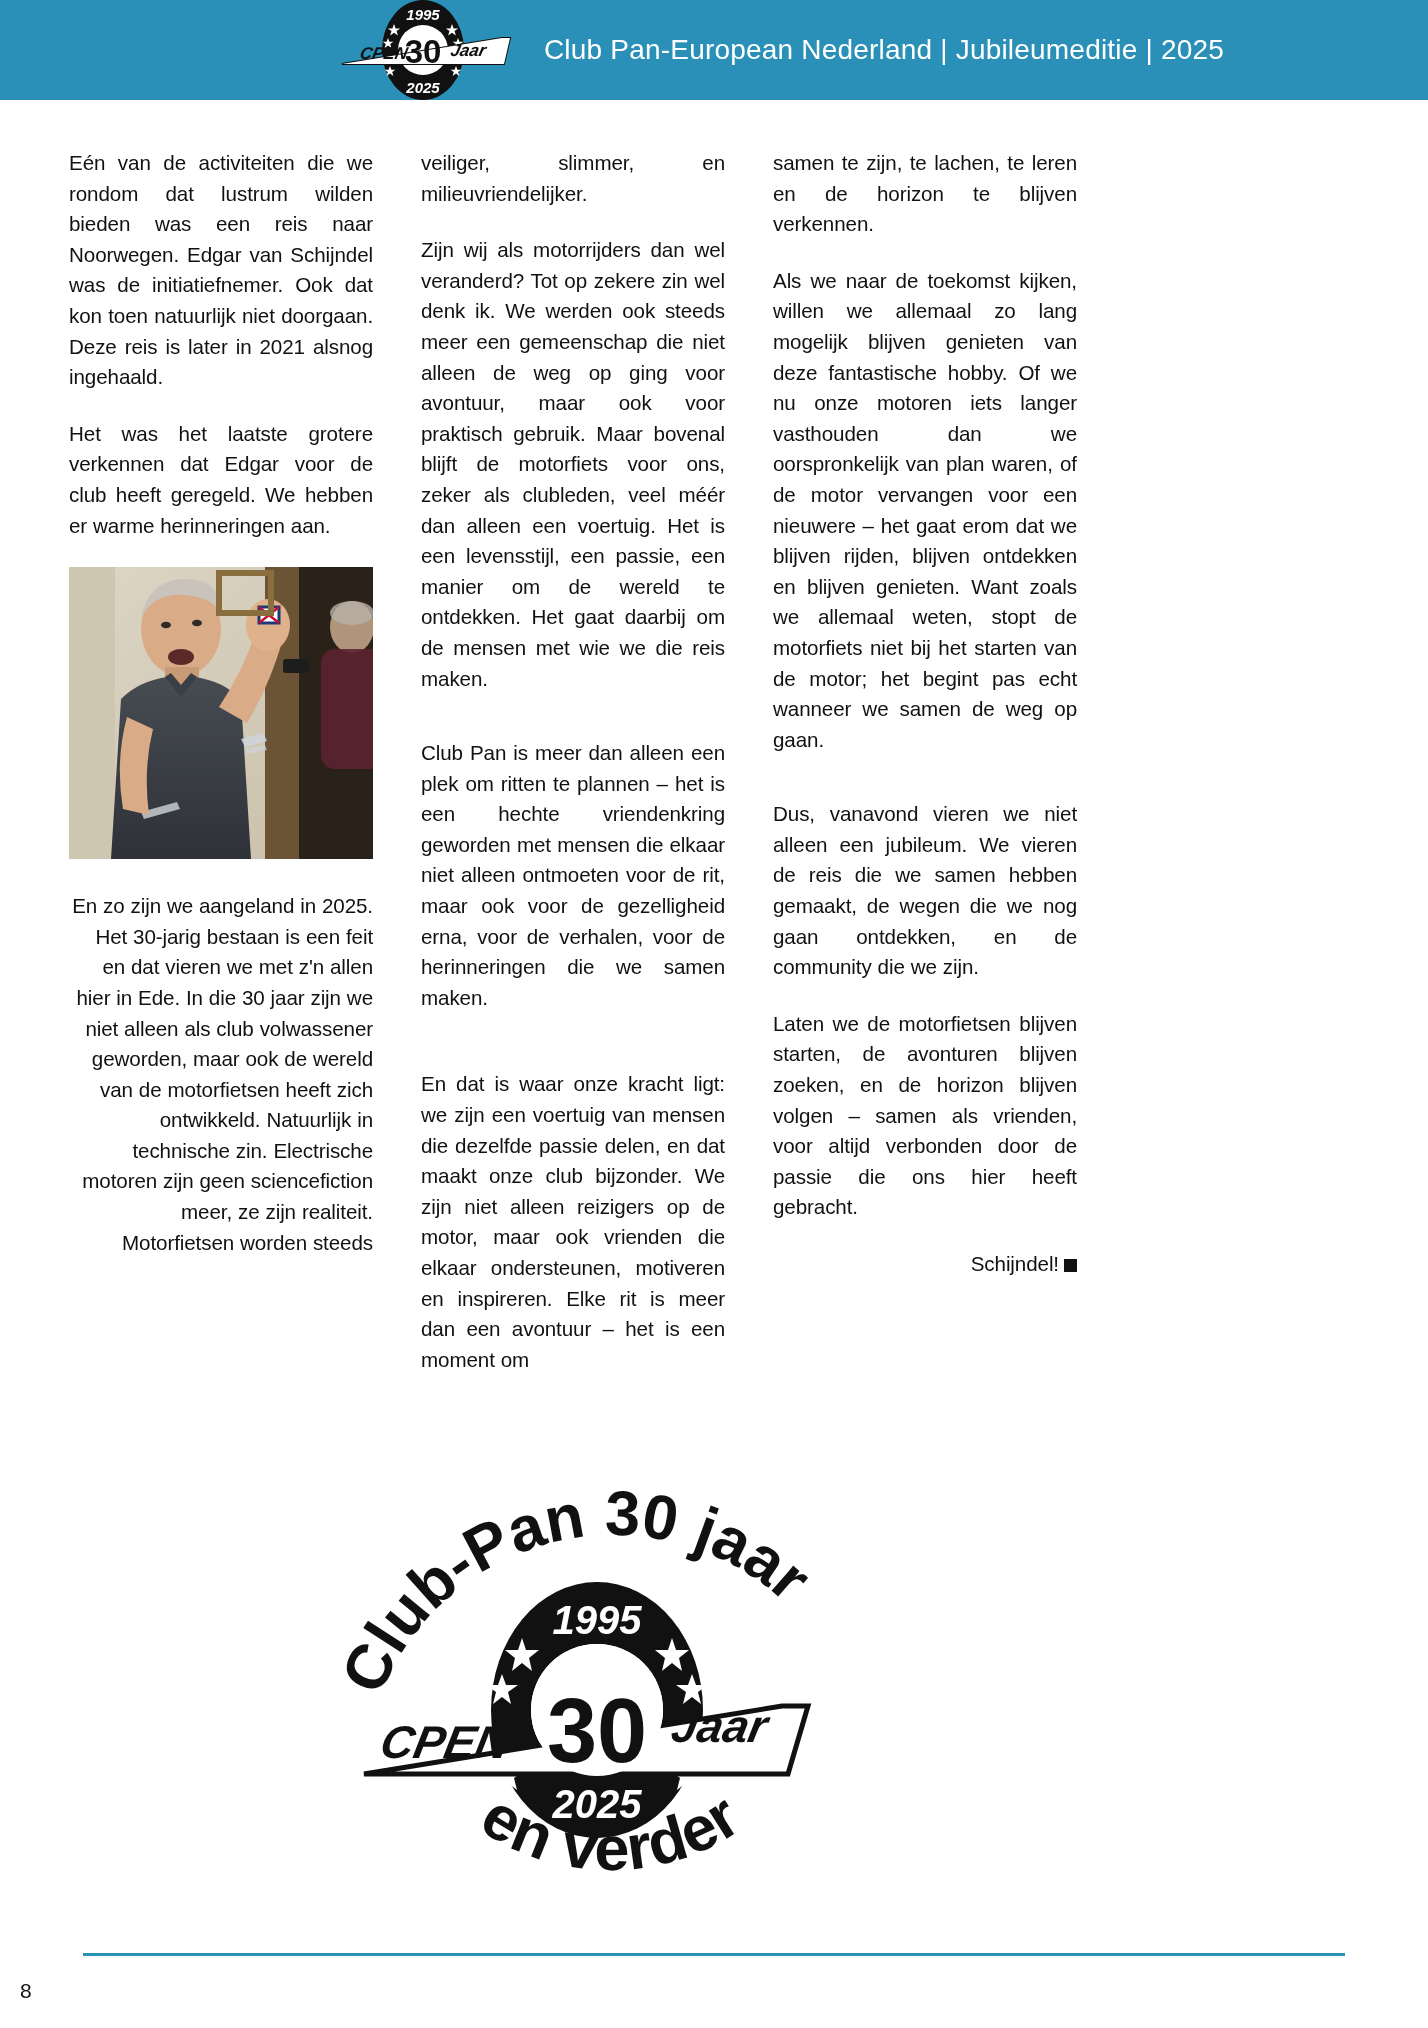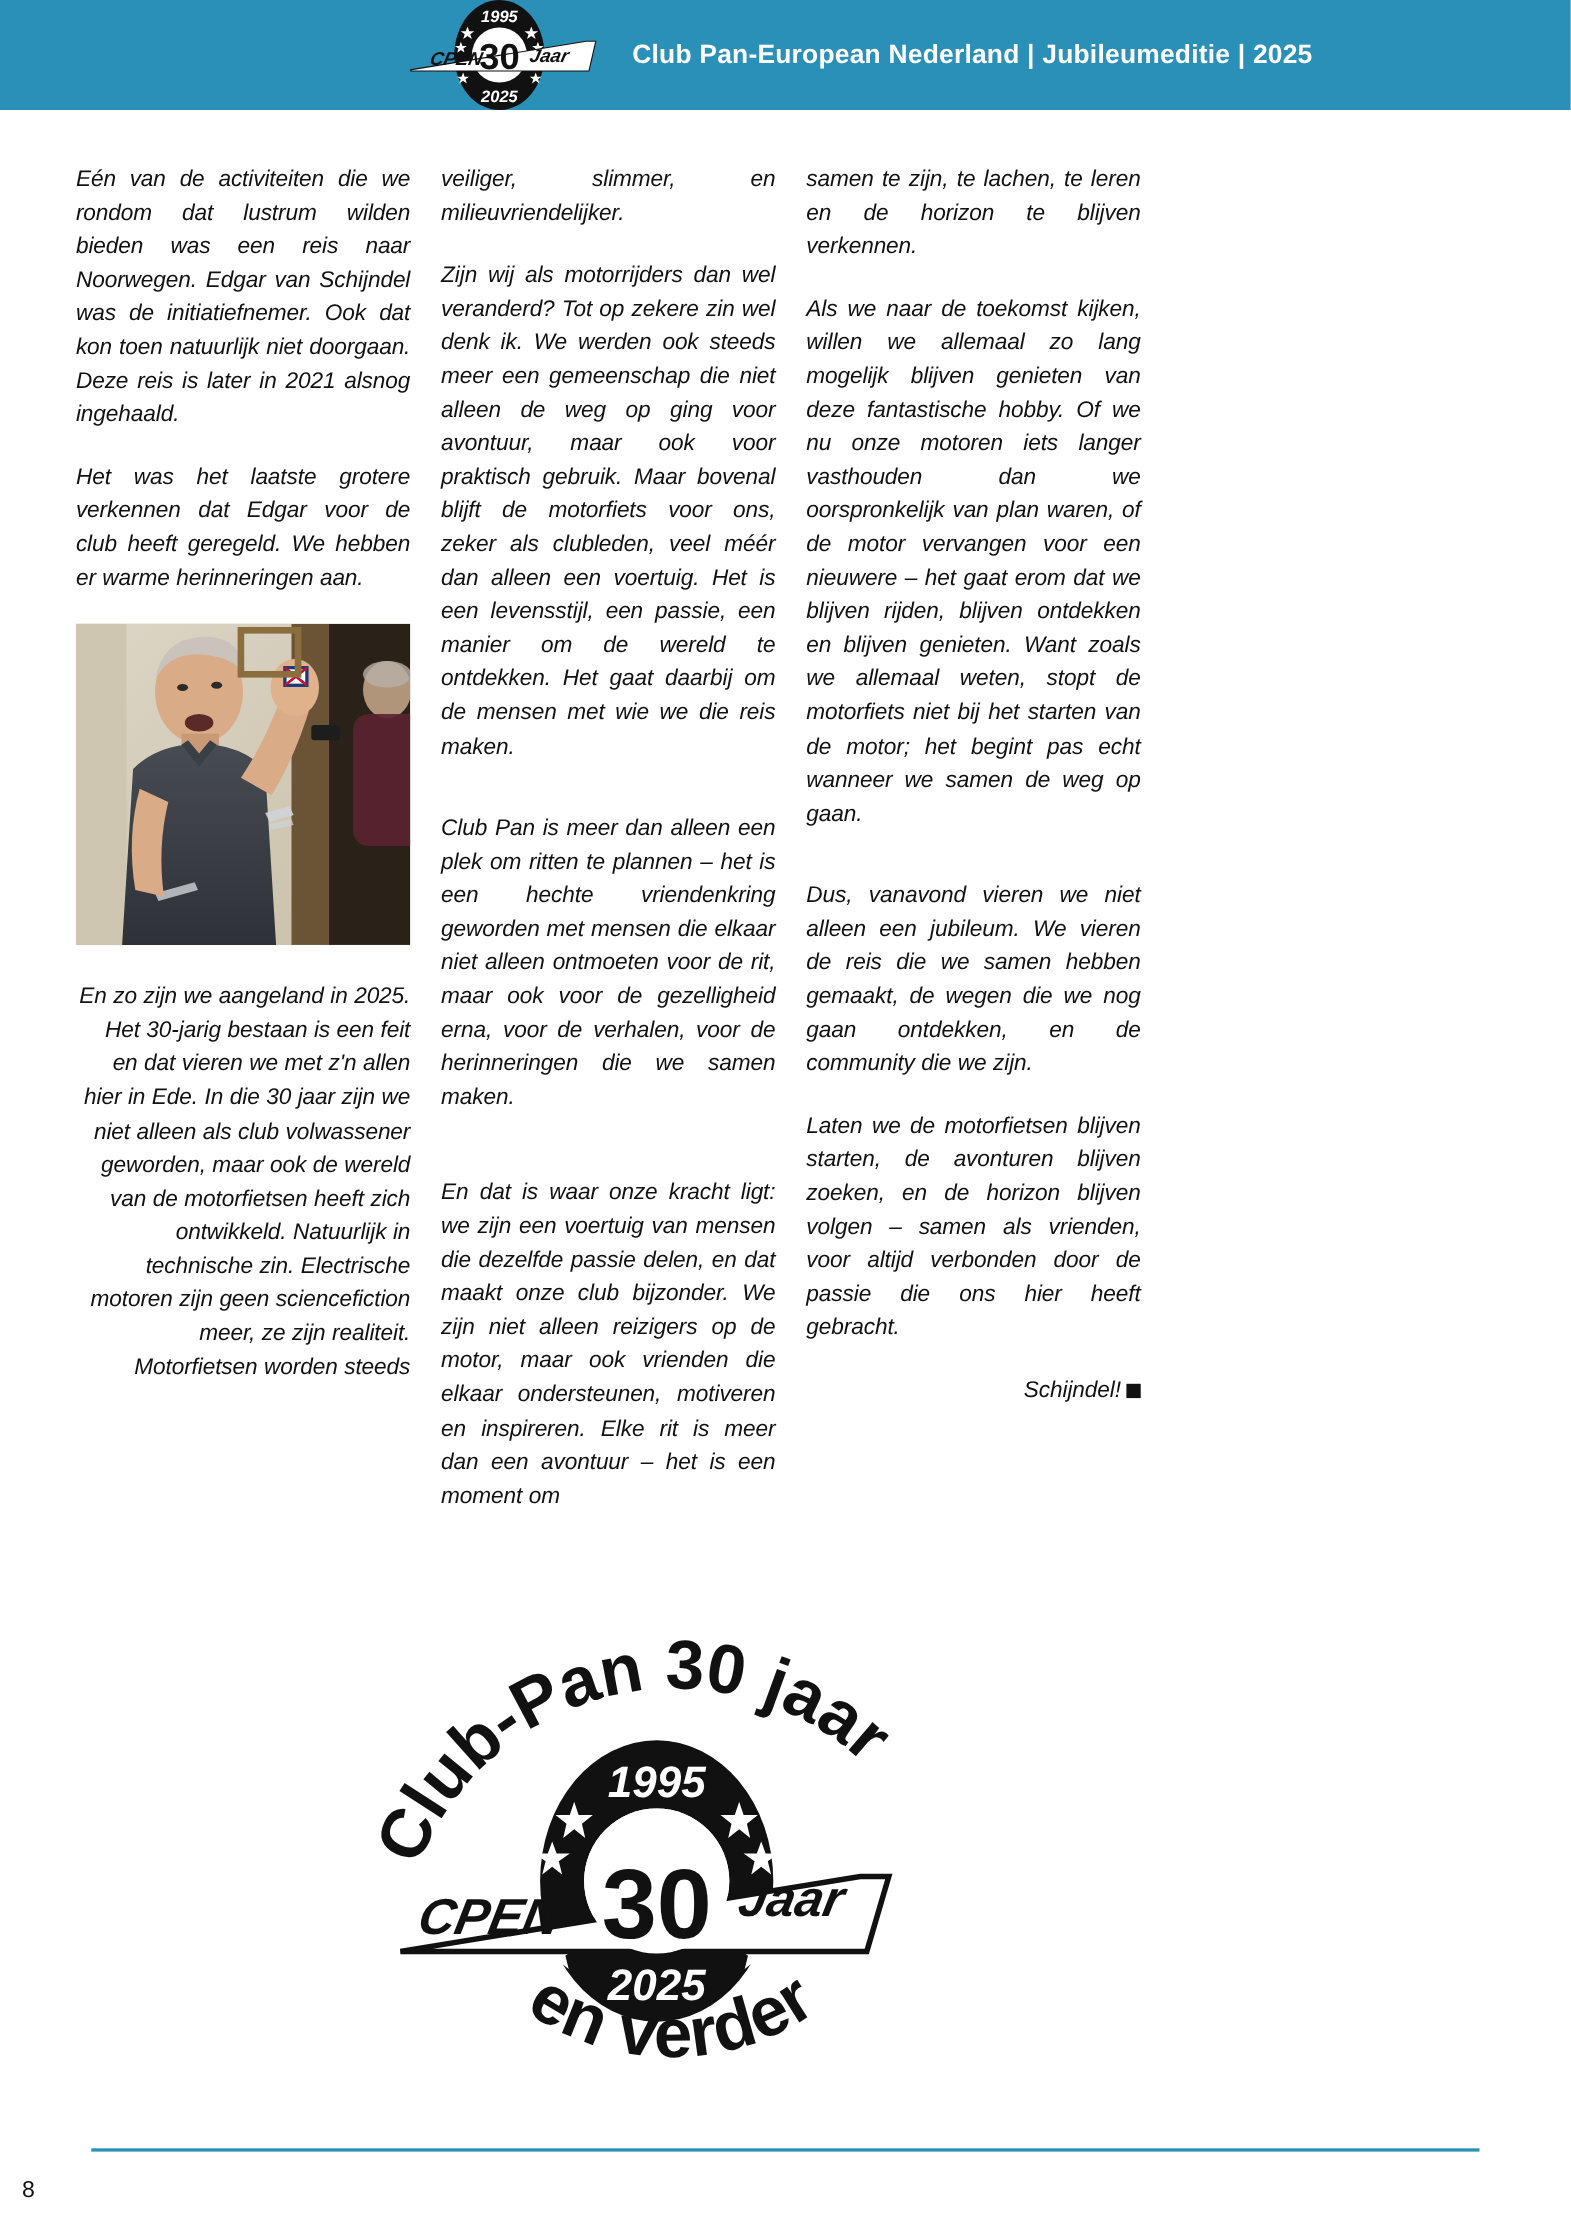--- a/index.html
+++ b/index.html
@@ -35,35 +35,34 @@
   }
   .header-logo {
     width: 190px;
     height: 104px;
     position: relative;
     flex: none;
     overflow: visible;
   }
   .header-title {
     color: #ffffff;
-    font-size: 24px;
+    font-size: 28px;
     letter-spacing: 0.2px;
     white-space: nowrap;
-    font-weight: 700;
+    font-weight: 400;
   }
 
   
   .columns {
     position: absolute;
     left: 69px;
     top: 148px;
     width: 1306px;
     display: flex;
-    gap: 28px;
-    font-style: italic;
+    gap: 48px;
   }
   .col {
     width: 304px;
     flex: none;
   }
   .col p {
     margin: 0 0 26px 0;
     font-size: 20.6px;
     line-height: 30.6px;
     text-align: justify;

